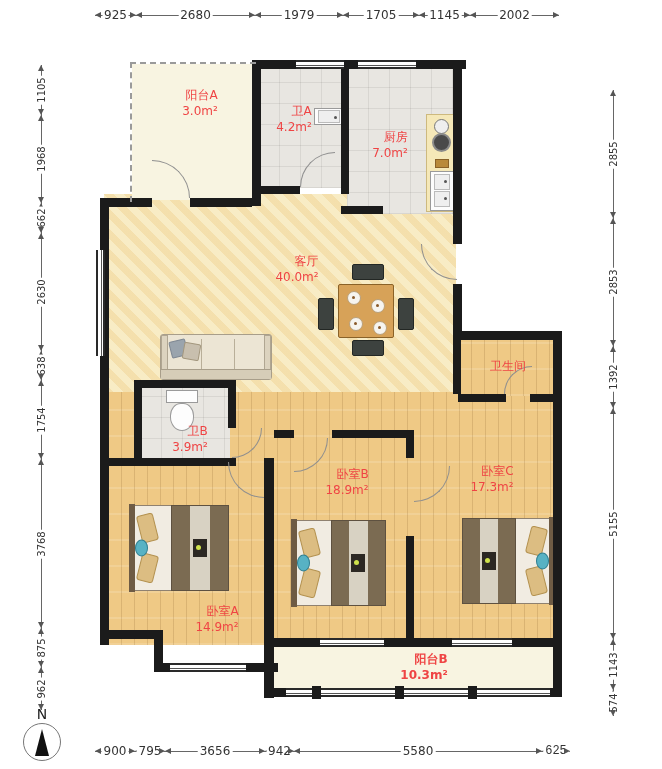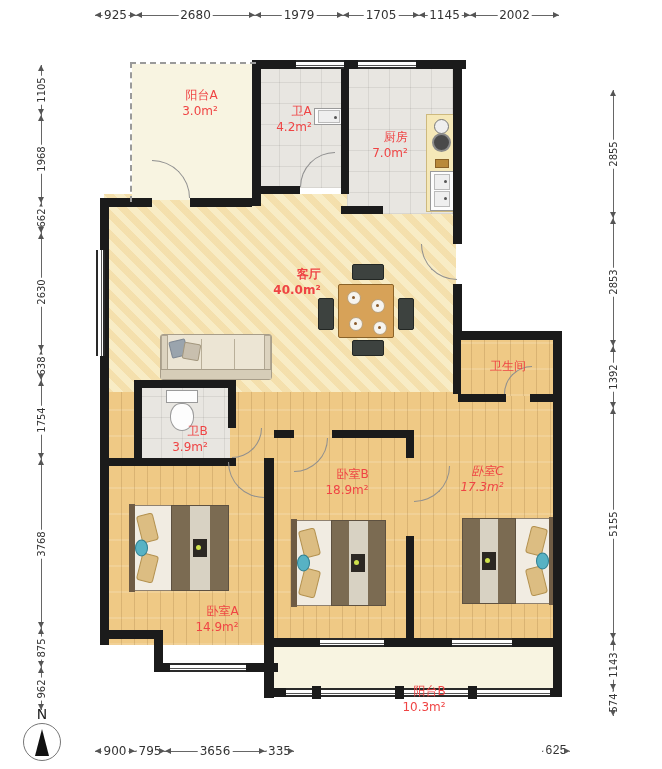--- a/index.html
+++ b/index.html
@@ -226,45 +226,45 @@
       <div>3.0m²</div>
     </div>
   <div class="room-label" style="left:294px;top:120px;">
     <div>卫A</div>
       <div>4.2m²</div>
     </div>
   <div class="room-label" style="left:390px;top:146px;">
     <div>厨房</div>
       <div>7.0m²</div>
     </div>
-  <div class="room-label" style="left:297px;top:283px;font-weight:bold;">
+  <div class="room-label" style="left:297px;top:270px;">
     <div>客厅</div>
       <div>40.0m²</div>
     </div>
   <div class="room-label" style="left:508px;top:367px;">
     <div>卫生间</div>
       <div></div>
     </div>
   <div class="room-label" style="left:190px;top:440px;">
     <div>卫B</div>
       <div>3.9m²</div>
     </div>
   <div class="room-label" style="left:347px;top:483px;">
     <div>卧室B</div>
       <div>18.9m²</div>
     </div>
-  <div class="room-label" style="left:482px;top:480px;font-style:italic;">
+  <div class="room-label" style="left:492px;top:480px;">
     <div>卧室C</div>
       <div>17.3m²</div>
     </div>
   <div class="room-label" style="left:217px;top:620px;">
     <div>卧室A</div>
       <div>14.9m²</div>
     </div>
-  <div class="room-label" style="left:424px;top:700px;">
+  <div class="room-label" style="left:424px;top:668px;font-weight:bold;">
     <div>阳台B</div>
       <div>10.3m²</div>
     </div>
 
   <div class="dh" style="left:95px;top:8px;width:41px;">
       <span>925</span>
     </div>
   <div class="dh" style="left:136px;top:8px;width:119px;">
       <span>2680</span>
     </div>
@@ -284,21 +284,24 @@
   <div class="dh" style="left:95px;top:744px;width:40px;">
       <span>900</span>
     </div>
   <div class="dh" style="left:135px;top:744px;width:30px;">
       <span>795</span>
     </div>
   <div class="dh" style="left:165px;top:744px;width:100px;">
       <span>3656</span>
     </div>
   <div class="dh" style="left:265px;top:744px;width:29px;">
-      <span>335</span>
+      <span>942</span>
+    </div>
+  <div class="dh" style="left:294px;top:744px;width:248px;">
+      <span>5580</span>
     </div>
   <div class="dh" style="left:542px;top:744px;width:28px;font-family:Liberation Mono, monospace;">
       <span>625</span>
     </div>
 
   <div class="dv" style="left:34px;top:65px;height:50px;">
       <span>1105</span>
     </div>
   <div class="dv" style="left:34px;top:115px;height:88px;">
       <span>1968</span>

